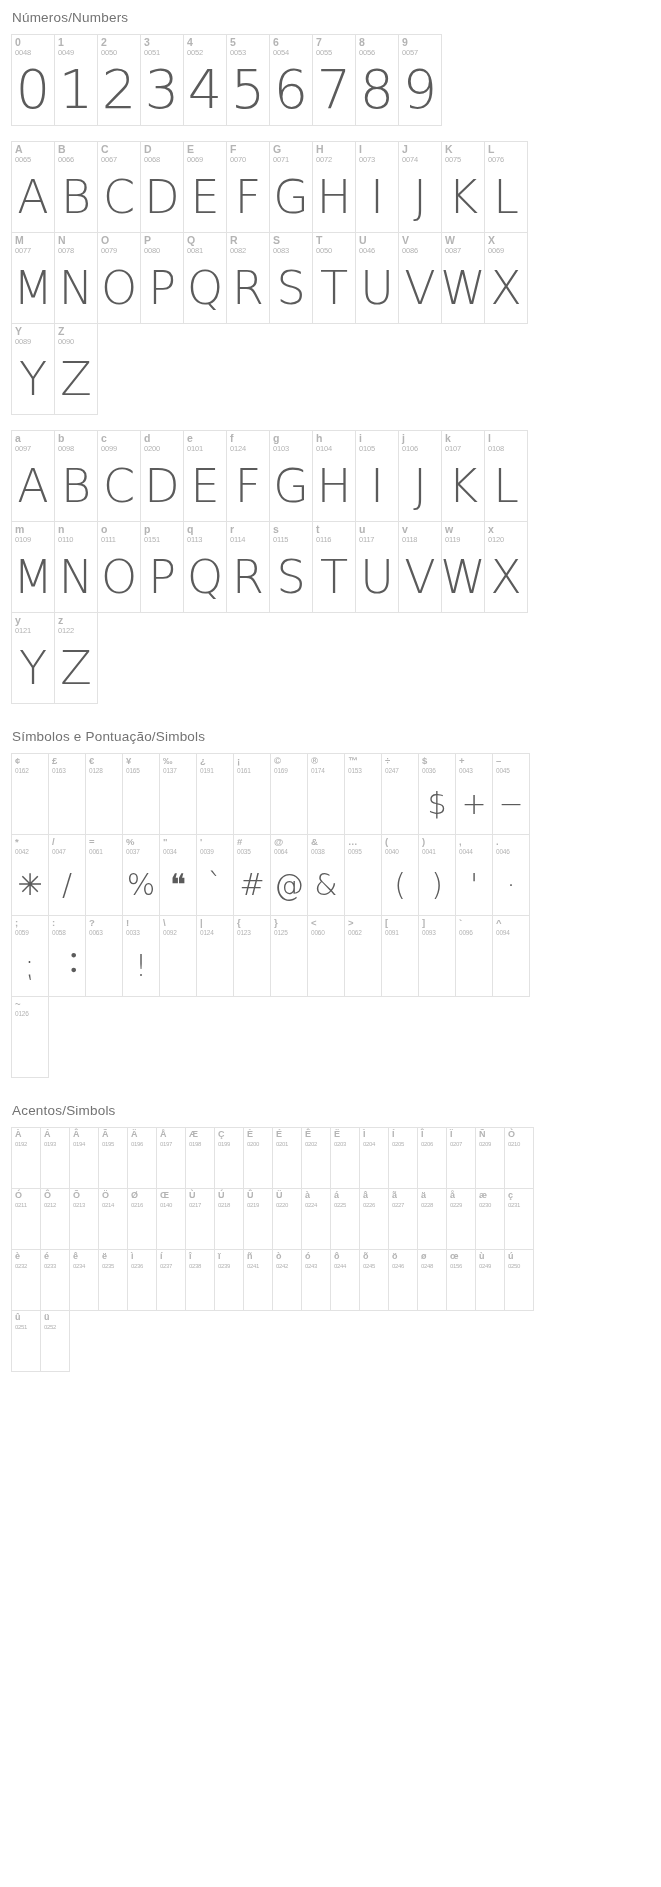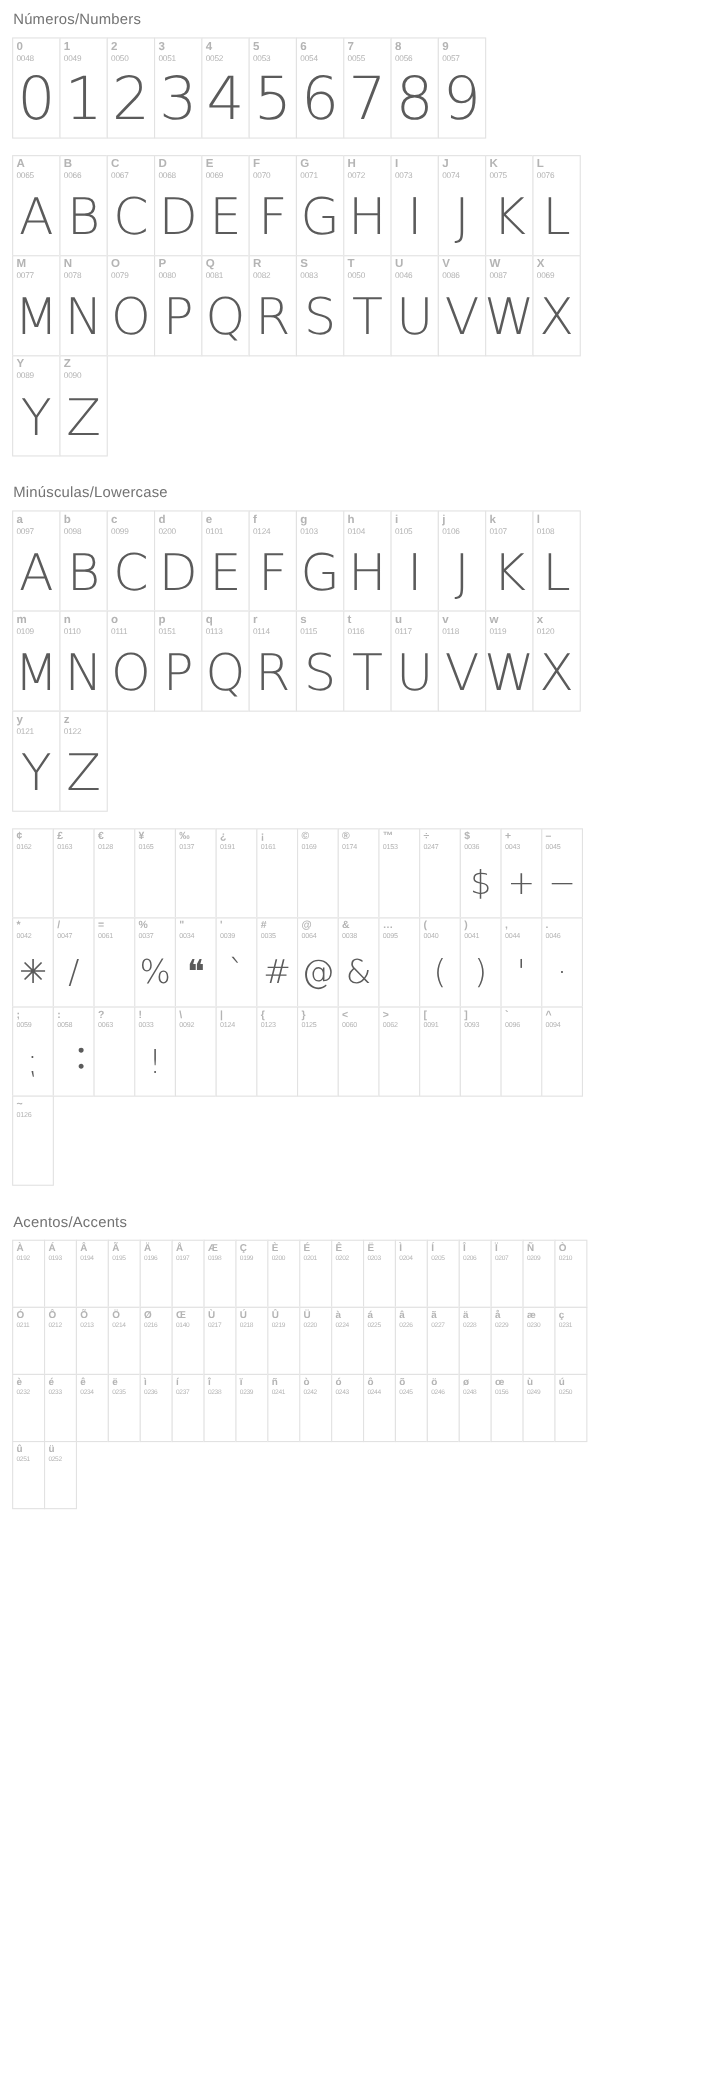--- a/index.html
+++ b/index.html
@@ -373,21 +373,20 @@
               <span class="ch">Z</span>
               <span class="code">0090</span>
             </div>
             <div class="glyph">Z</div>
           </div>
         </div>
       </div>
       <div class="spacer"></div>
     </div>
     <div class="section">
-      <div class="section-title">Minúsculas/Lowercase</div>
       <div class="grid g-low">
         <div class="row">
           <div class="cell">
             <div class="meta">
               <span class="ch">a</span>
               <span class="code">0097</span>
             </div>
             <div class="glyph">A</div>
           </div>
           <div class="cell">
@@ -567,20 +566,21 @@
               <span class="ch">z</span>
               <span class="code">0122</span>
             </div>
             <div class="glyph">Z</div>
           </div>
         </div>
       </div>
       <div class="spacer"></div>
     </div>
     <div class="section">
+      <div class="section-title">Símbolos e Pontuação/Simbols</div>
       <div class="grid g-sym">
         <div class="row">
           <div class="cell">
             <div class="meta">
               <span class="ch">¢</span>
               <span class="code">0162</span>
             </div>
             <div class="glyph"></div>
           </div>
           <div class="cell">
@@ -881,21 +881,21 @@
               <span class="ch">~</span>
               <span class="code">0126</span>
             </div>
             <div class="glyph"></div>
           </div>
         </div>
       </div>
       <div class="spacer"></div>
     </div>
     <div class="section">
-      <div class="section-title">Acentos/Accents</div>
+      <div class="section-title">Acentos/Simbols</div>
       <div class="grid g-acc">
         <div class="row">
           <div class="cell">
             <div class="meta">
               <span class="ch">À</span>
               <span class="code">0192</span>
             </div>
             <div class="glyph"></div>
           </div>
           <div class="cell">

